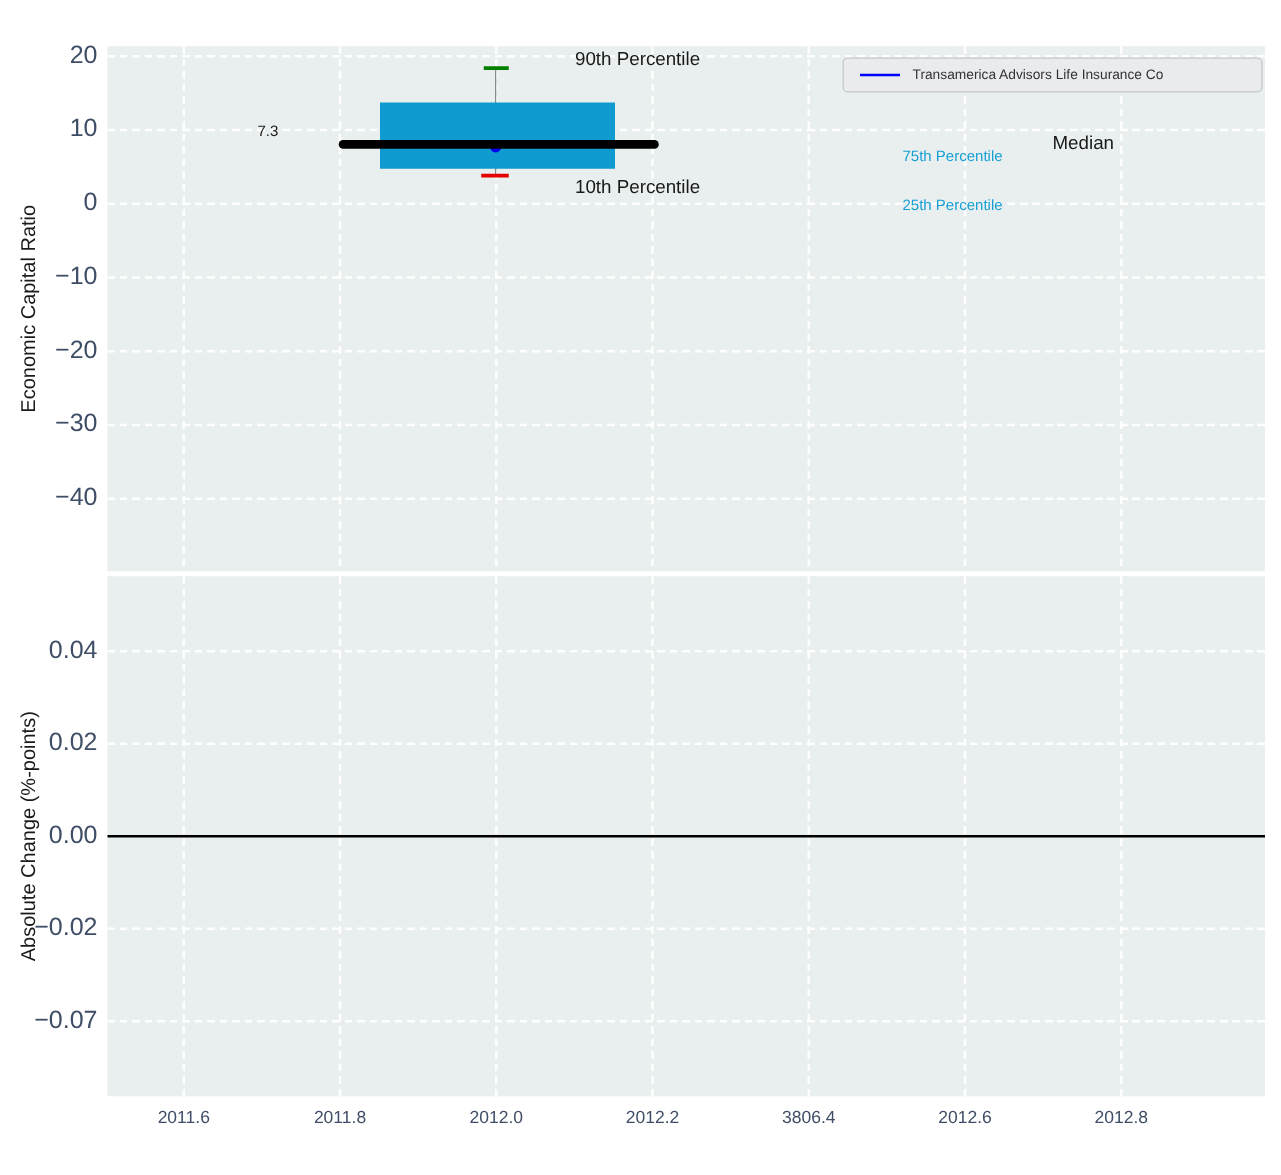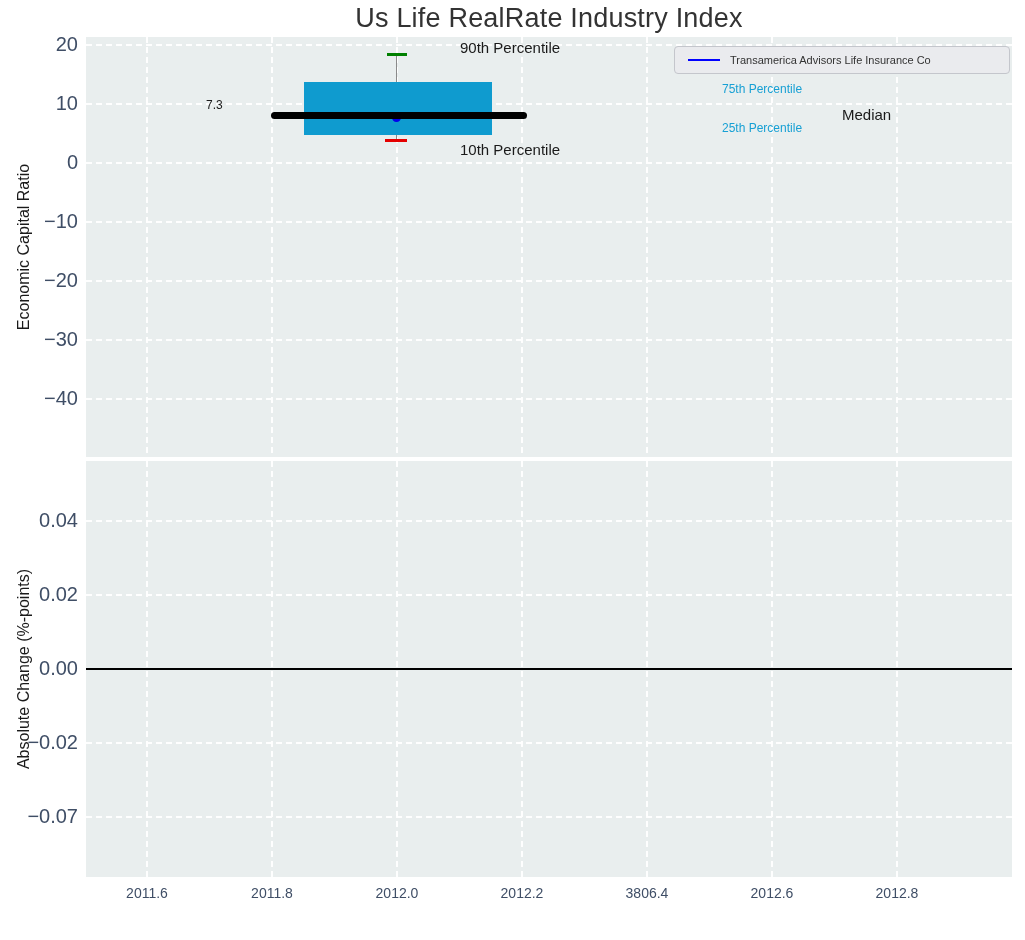--- a/index.html
+++ b/index.html
@@ -38,37 +38,36 @@
   
   .whisker-line{position:absolute;left:310px;top:17px;width:1.4px;height:87px;background:#8a8a8a;z-index:1;}
   .cap{position:absolute;z-index:2;}
   .cap.green{left:301px;top:16px;width:20px;height:2.6px;background:#008000;}
   .cap.red{left:299px;top:102px;width:22px;height:3px;background:#e50000;}
   .iqr-box{position:absolute;left:218px;top:45px;width:188px;height:53px;background:#0f9bcf;z-index:2;}
   .company-dot{position:absolute;left:306px;top:76px;width:9px;height:9px;border-radius:50%;background:#0000ee;z-index:3;}
   .median-line{position:absolute;left:185px;top:75px;width:256px;height:7px;border-radius:3.5px;background:#000000;z-index:4;}
   .anno{position:absolute;color:#1a1a1a;white-space:nowrap;z-index:5;}
   .anno.big{font-size:15px;}
-  .anno.cyan{font-size:12px;color:#17a0d4;}
+  .anno.cyan{font-size:12px;color:#17a0d4;margin-top:36px;}
   .anno.small{font-size:12px;}
   .zero-line{position:absolute;left:0;top:207px;width:100%;height:2px;background:#000000;z-index:4;}
   .legend{
     position:absolute;left:674px;top:46px;width:336px;height:28px;z-index:6;
     background:#eaebee;border:1px solid #c4c6cc;border-radius:4px;
     display:flex;align-items:center;box-sizing:border-box;
   }
   .legend-line{width:32px;height:2.6px;background:#0000ff;margin-left:13px;flex:0 0 auto;}
   .legend-text{margin-left:10px;font-size:11px;color:#333333;white-space:nowrap;}
 </style>
 </head>
 <body>
 
 <div class="fig">
 
-  <div class="title">Us Life RealRate Industry Index</div>
 
   <div class="axes top-ax">
     <div class="vgrid" style="left:60px"></div>
     <div class="vgrid" style="left:185px"></div>
     <div class="vgrid" style="left:310px"></div>
     <div class="vgrid" style="left:435px"></div>
     <div class="vgrid" style="left:560px"></div>
     <div class="vgrid" style="left:685px"></div>
     <div class="vgrid" style="left:810px"></div>
     <div class="hgrid" style="top:7px"></div>

